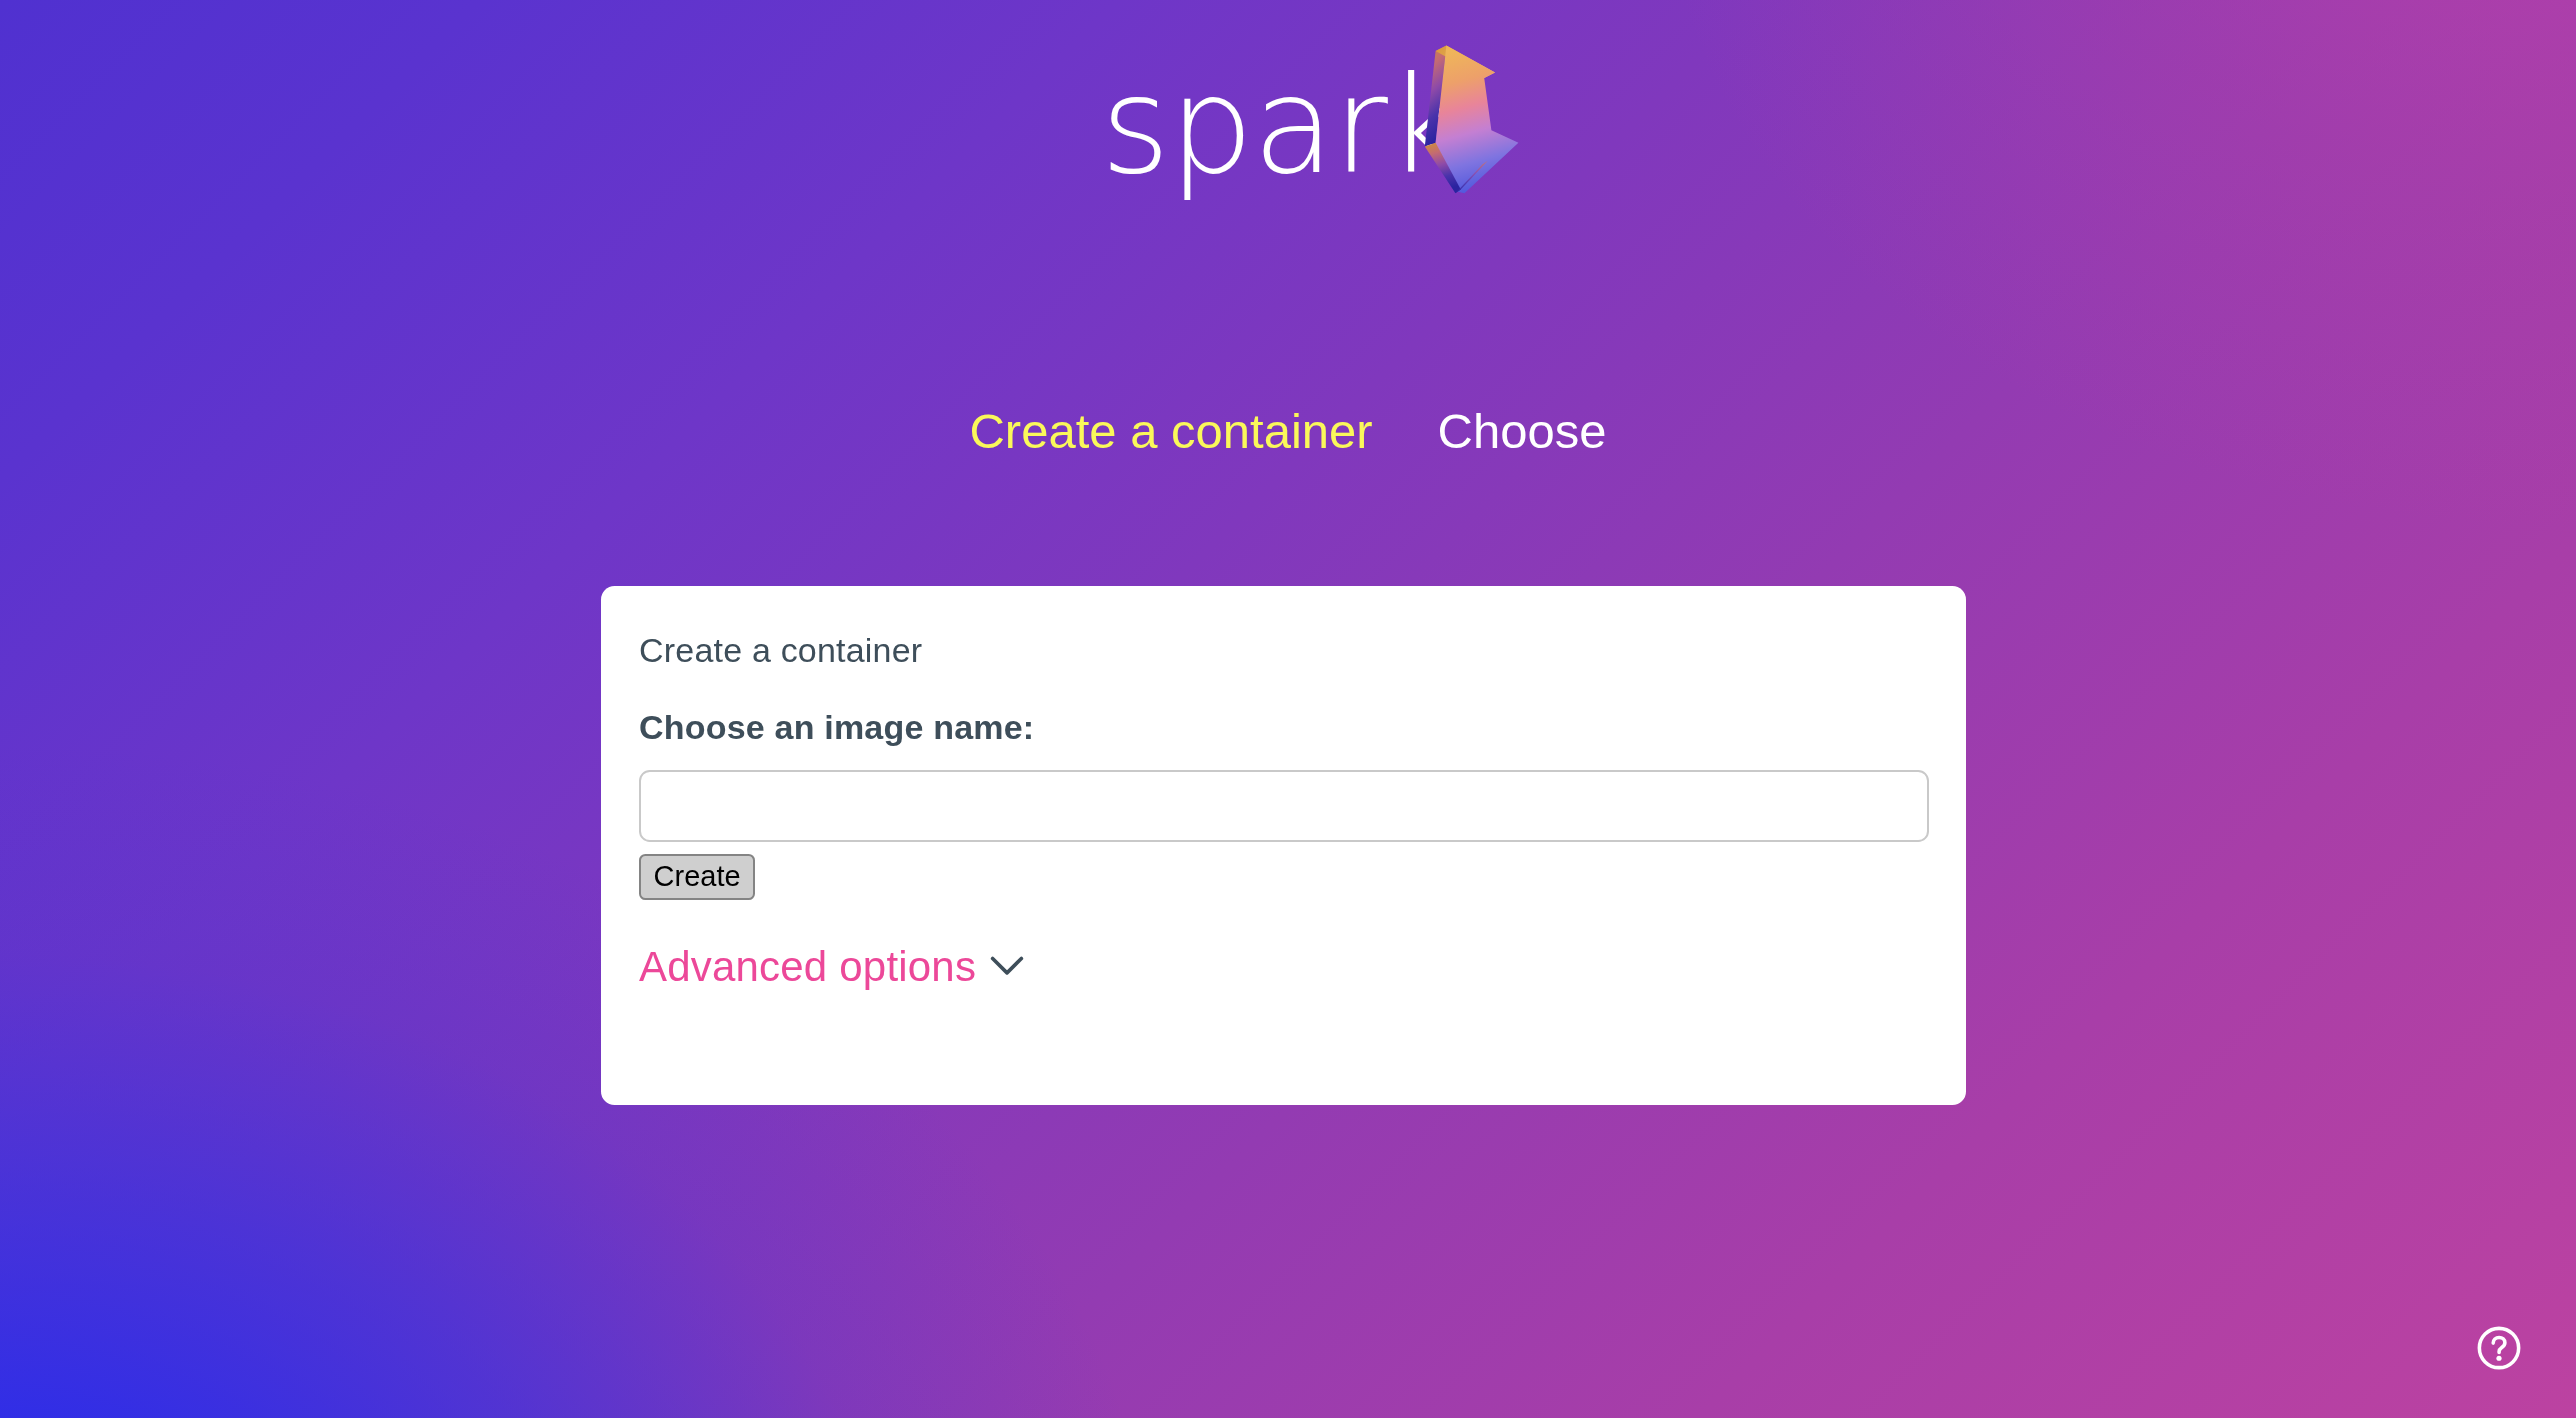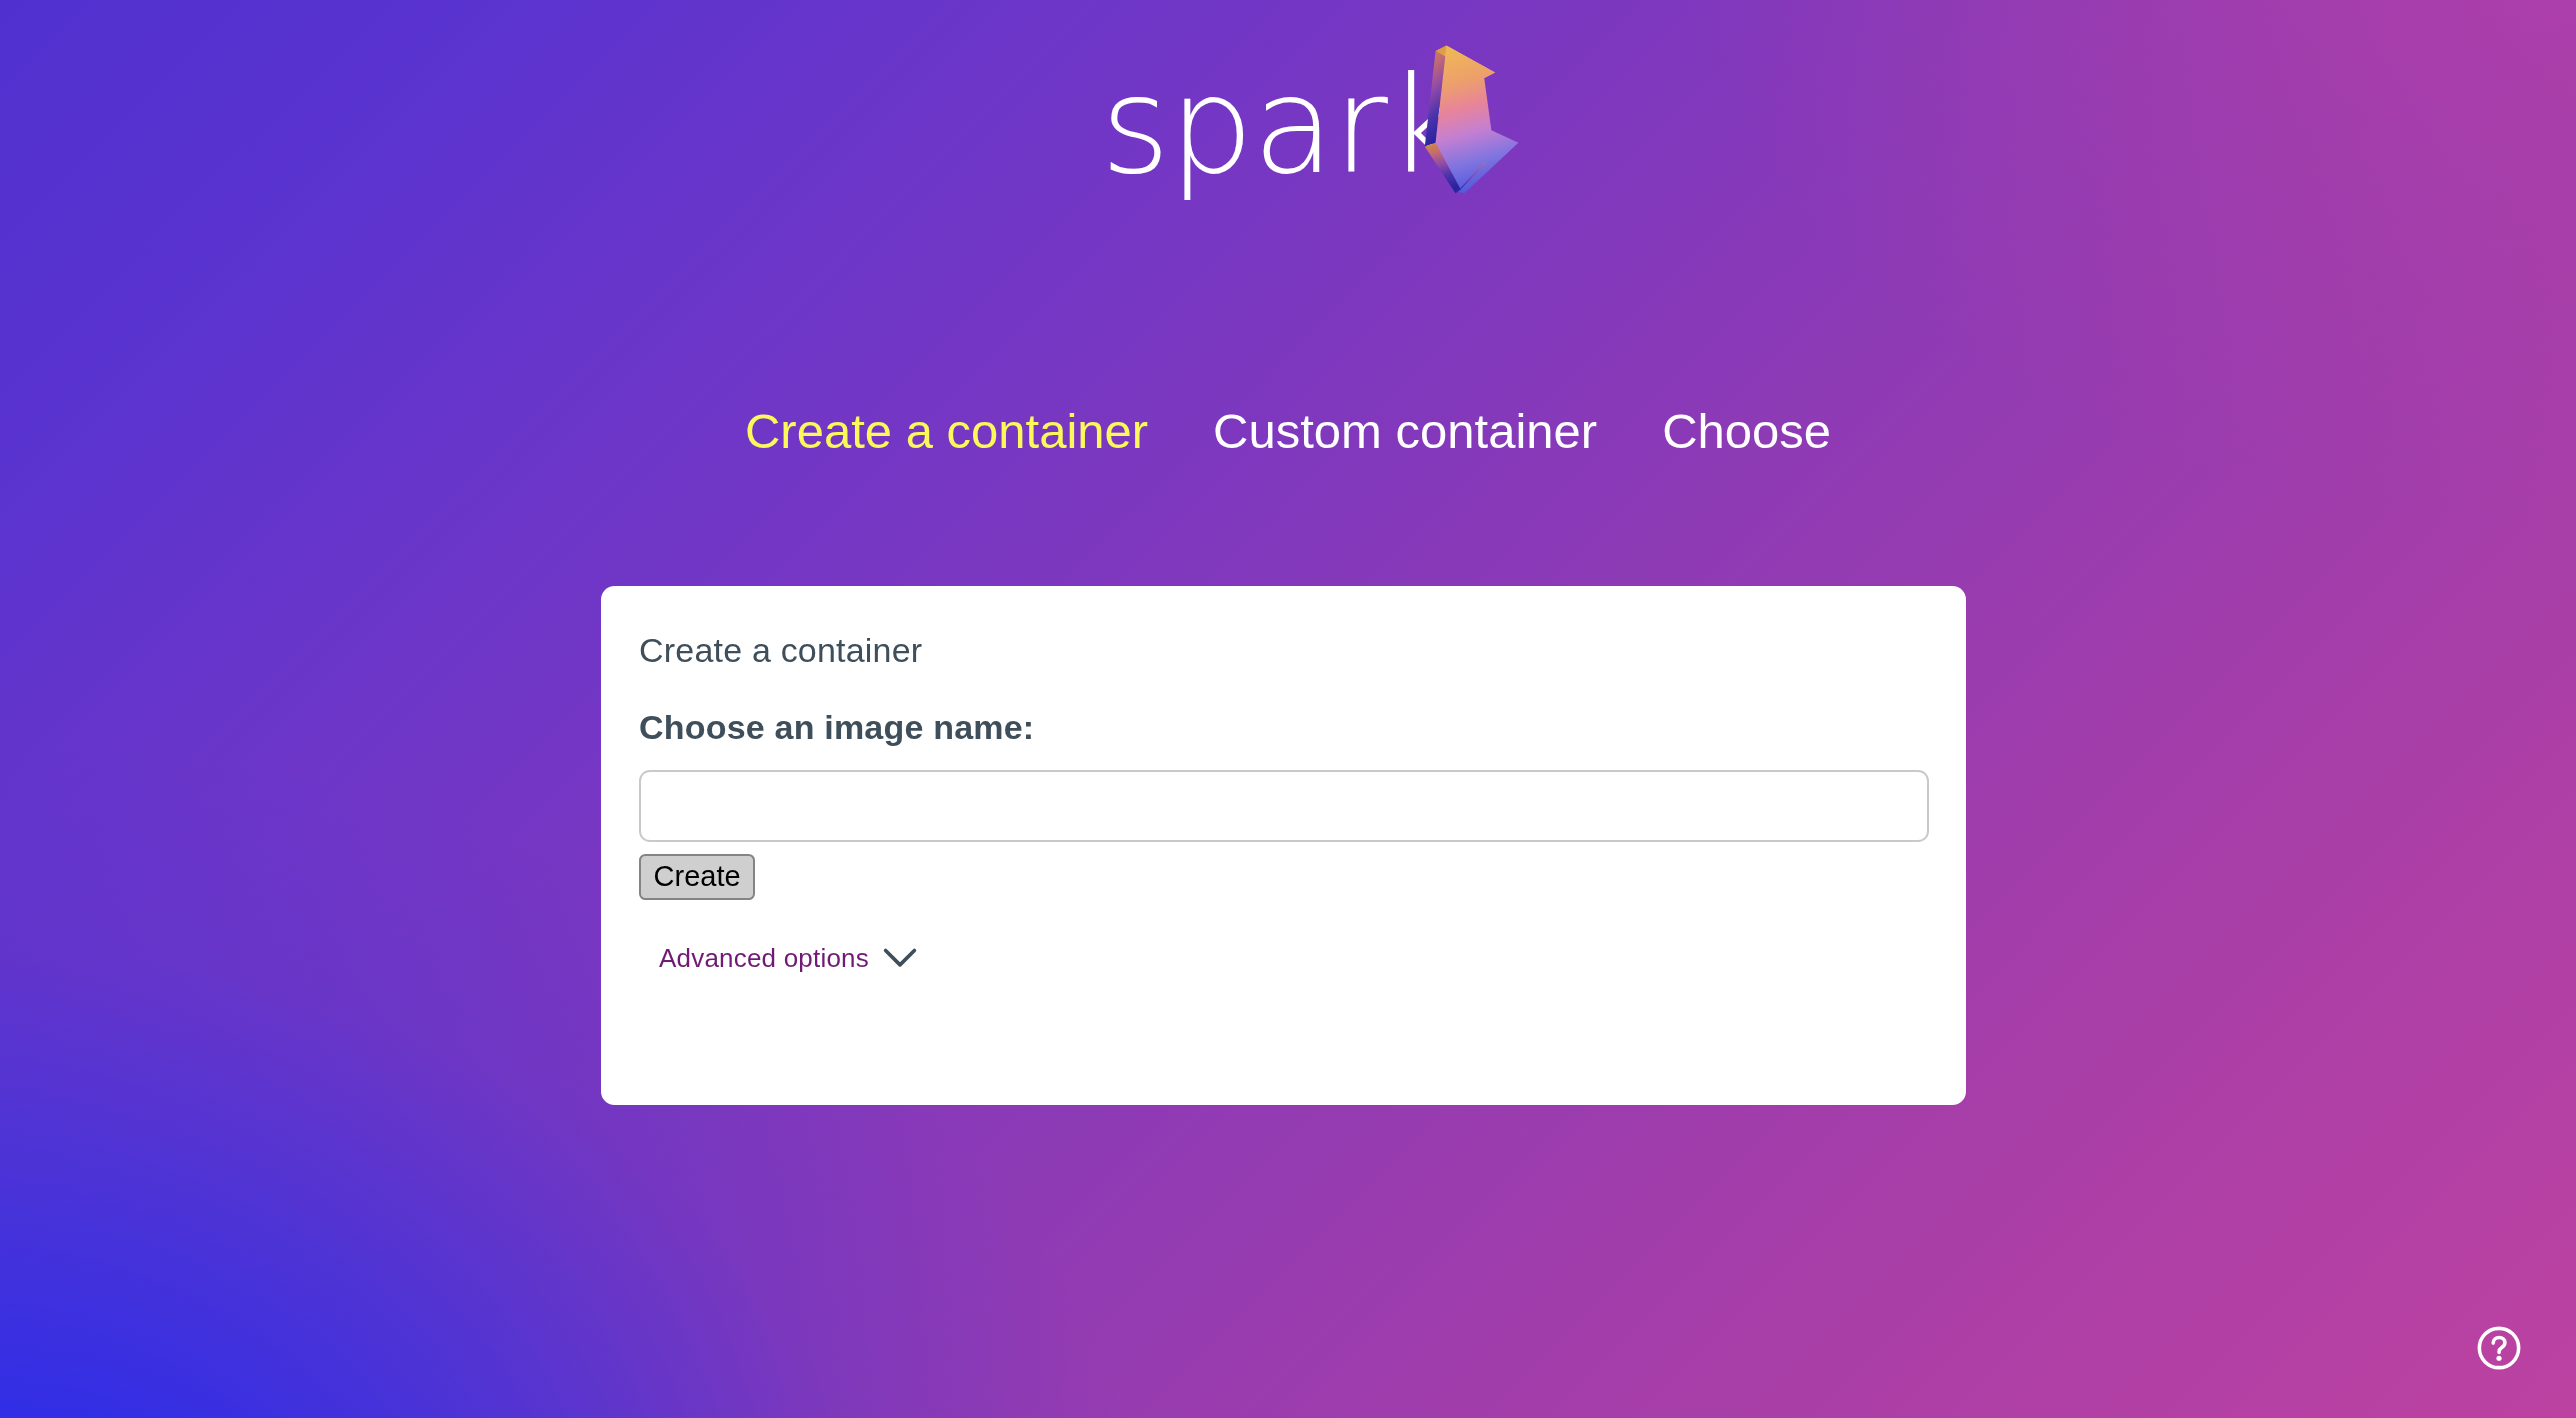--- a/index.html
+++ b/index.html
@@ -170,25 +170,24 @@
   }
   .advanced {
     display: flex;
     align-items: center;
     gap: 12.6px;
     margin-top: 43px;
     cursor: pointer;
     width: max-content;
   }
   .advanced-label {
-    font-size: 26px;
-    color: #701a75;
+    font-size: 42px;
+    color: #ec4899;
     font-weight: 400;
     letter-spacing: 0.2px;
-    margin-left: 20px;
   }
   .chevron { display: block; }
 
   
   .help-btn {
     position: absolute;
     right: 52px;
     bottom: 45px;
     width: 50px;
     height: 50px;
@@ -239,21 +238,20 @@
           <polygon points="22,116 34,112 62,164 56,168" fill="url(#boltSide)"></polygon>
 
           <polygon points="56,168 62,164 92,132 86,136" fill="url(#boltSide)" opacity="0.85"></polygon>
         </svg>
       </span>
     </div>
   </div>
 
   <nav class="nav">
     <a class="nav-item active" href="#">Create a container</a>
-    <a class="nav-item" href="#">Custom container</a>
     <a class="nav-item" href="#">Choose</a>
   </nav>
 
   <section class="card">
     <h1 class="card-title">Create a container</h1>
 
     <div class="field-label">Choose an image name:</div>
 
     <input class="text-input" type="text" placeholder="" style="">
 

